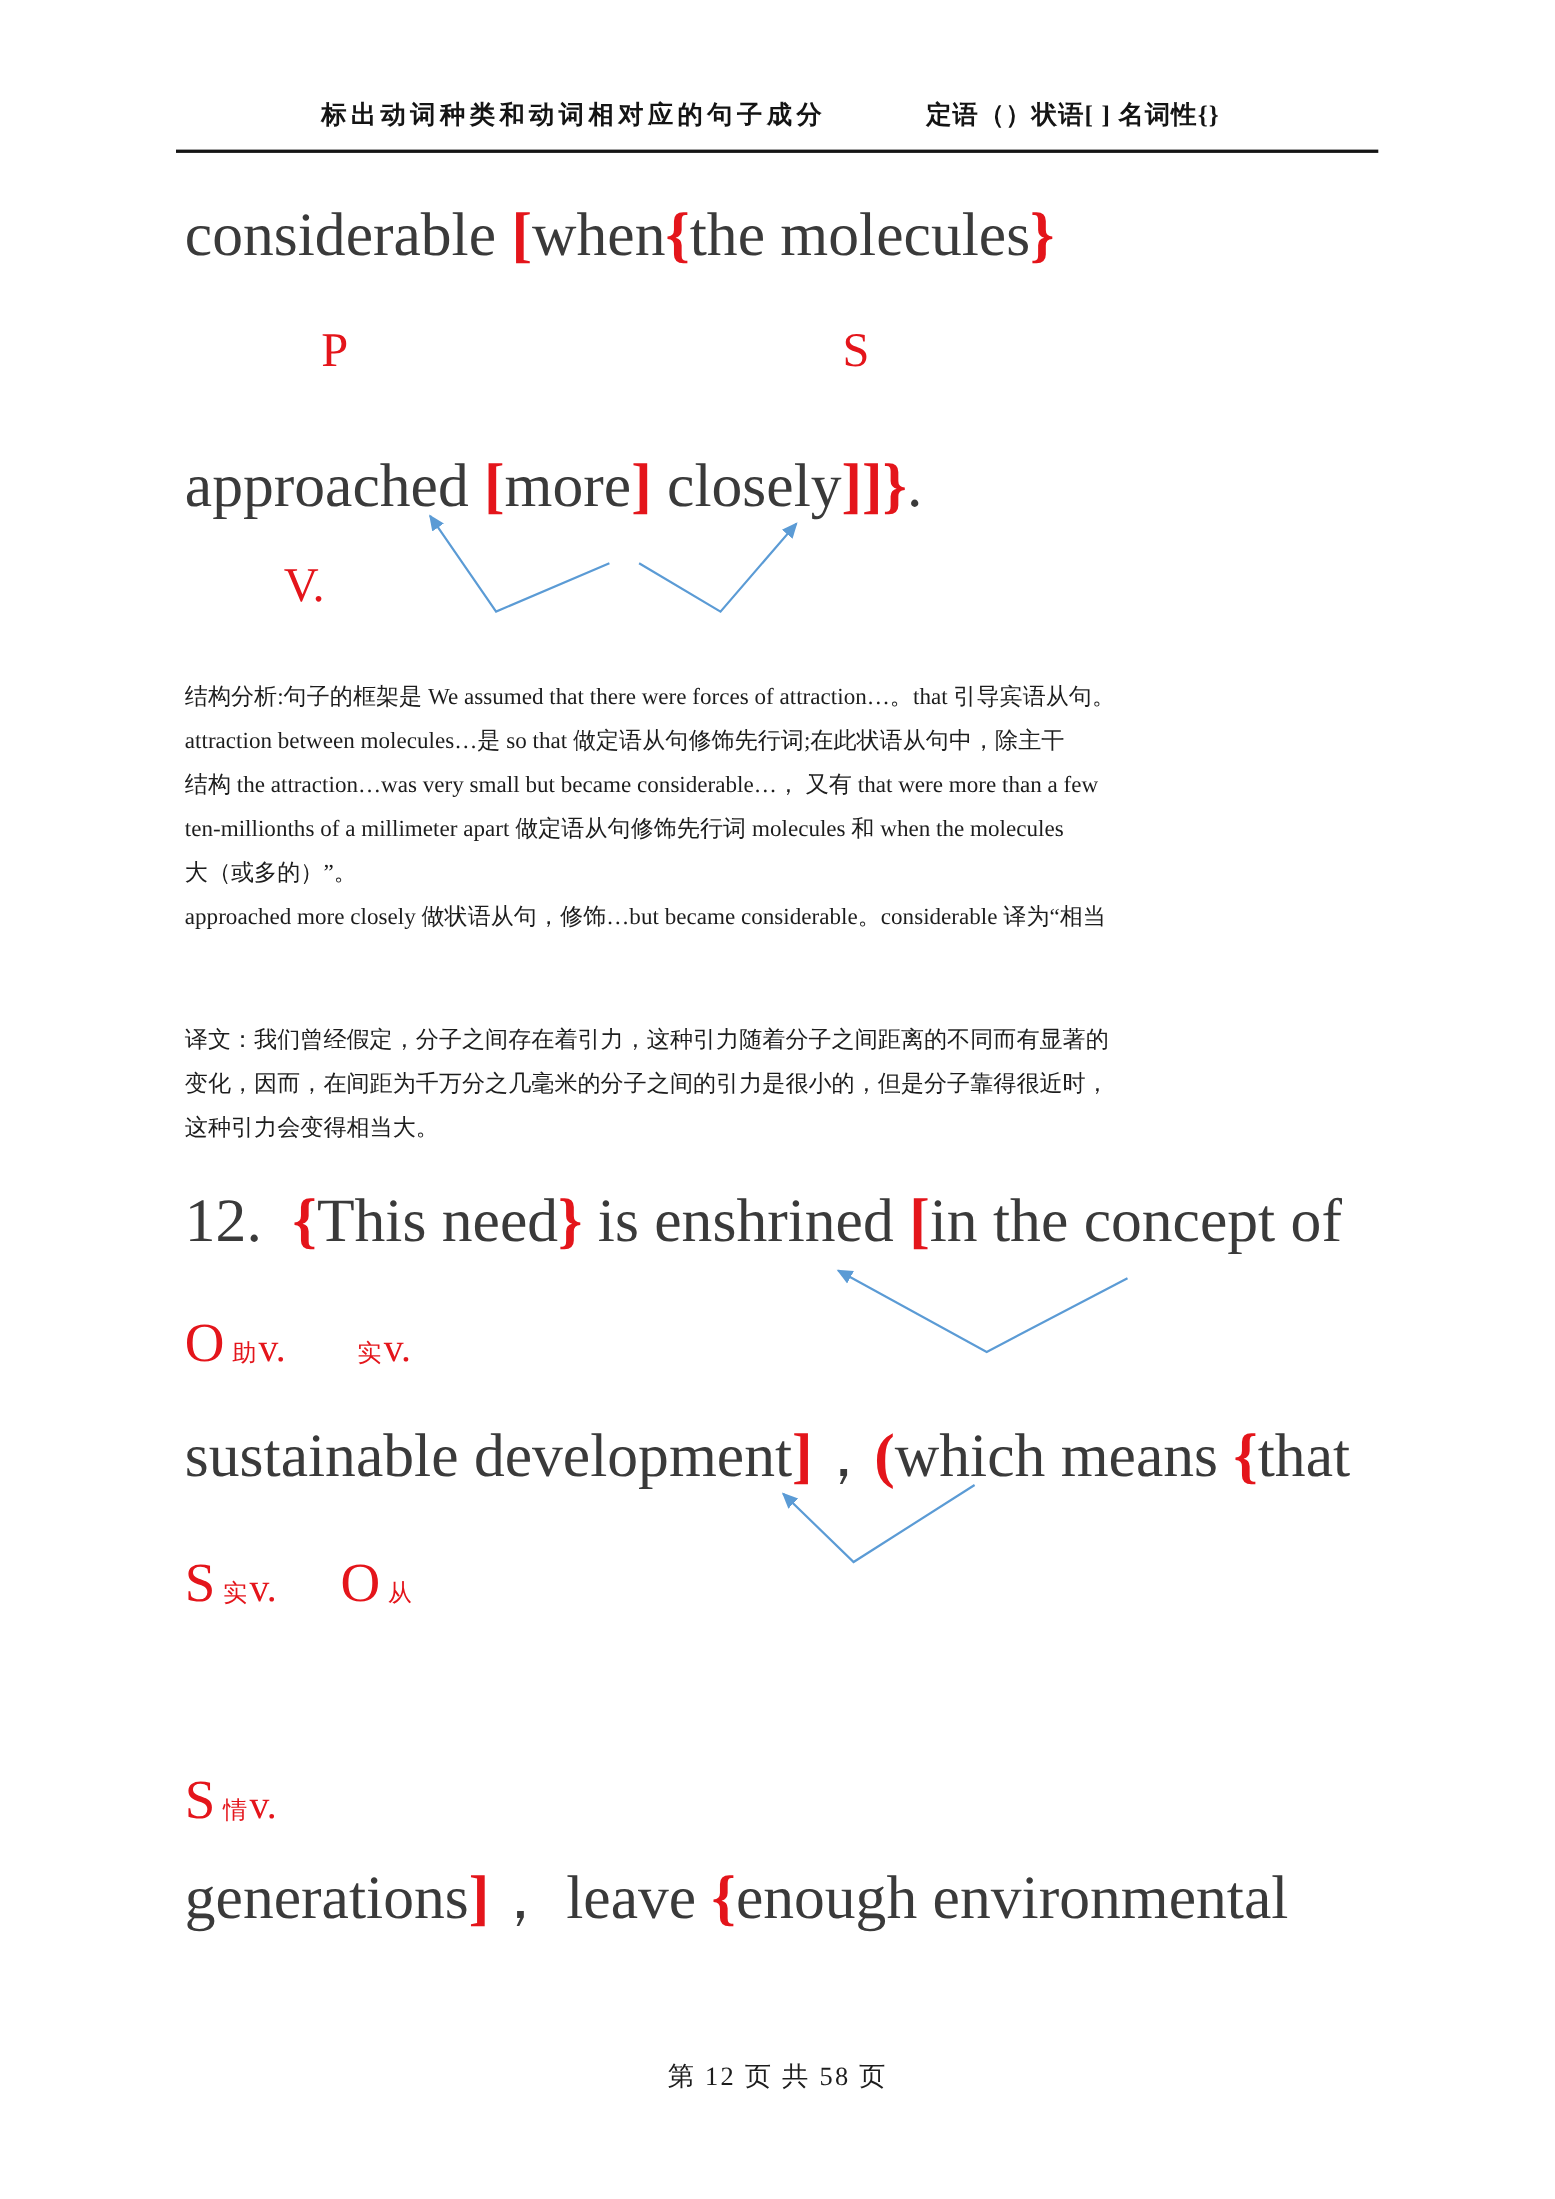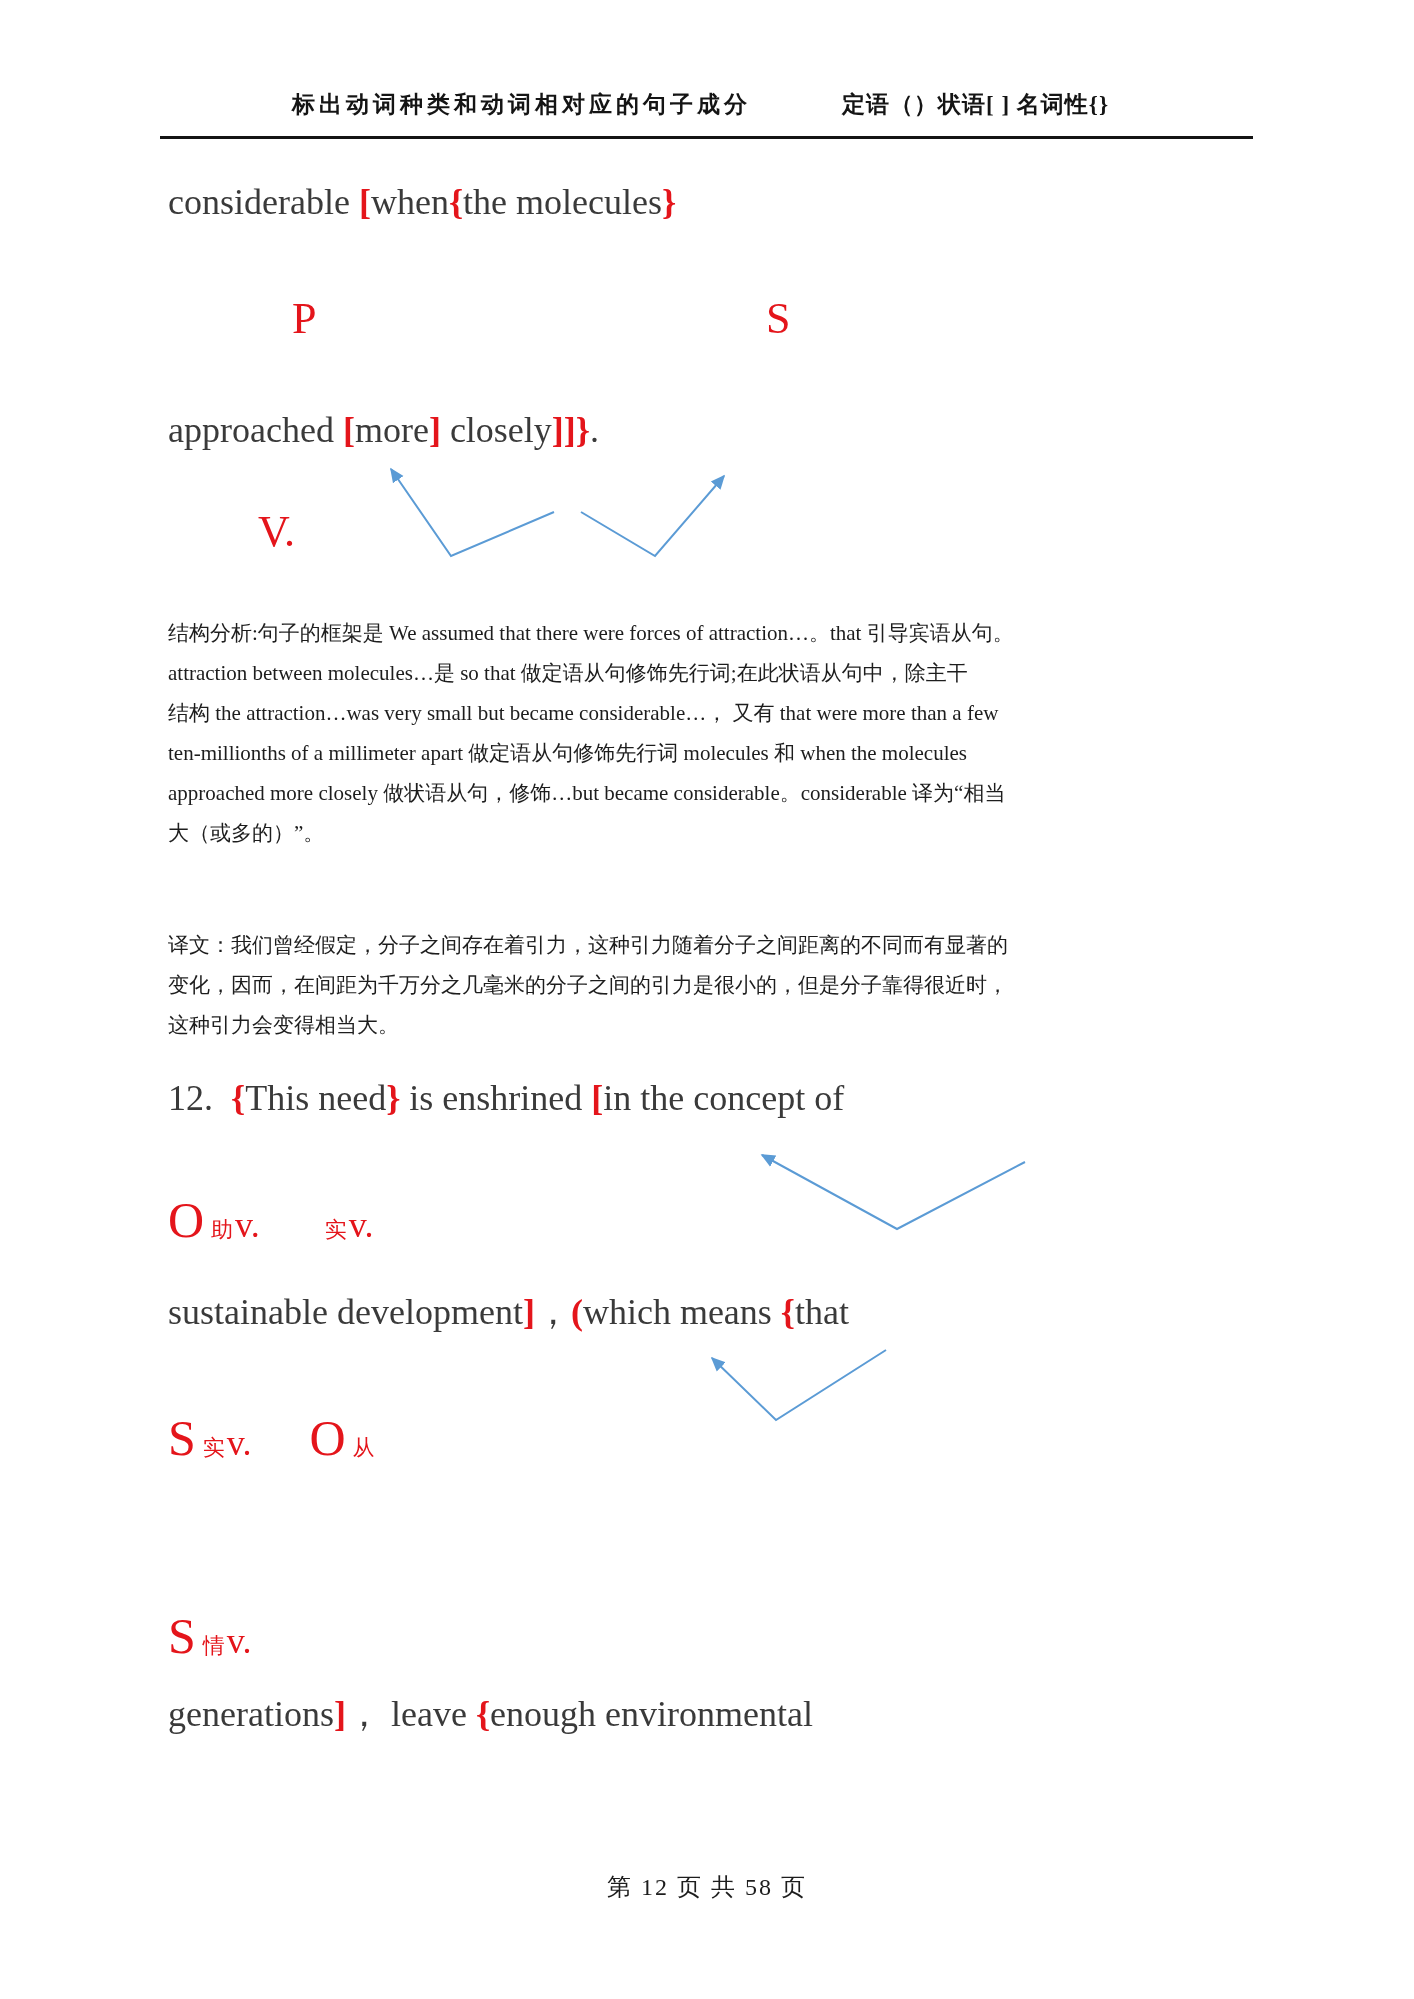--- a/index.html
+++ b/index.html
@@ -4,21 +4,21 @@
 <style>
   * { margin:0; padding:0; box-sizing:border-box; }
   html,body { background:#ffffff; }
   body { font-family:"Liberation Serif","DejaVu Serif",serif; }
   .page { position:relative; width:1414px; height:1999px; background:#ffffff; margin:5px auto; overflow:hidden; }
 
   .hdr-left  { position:absolute; top:84px;  left:292px; font-size:23px; font-weight:bold; letter-spacing:4px; color:var(--header-ink); white-space:pre; }
   .hdr-right { position:absolute; top:84px;  left:842px; font-size:23px; font-weight:bold; letter-spacing:1px; color:var(--header-ink); white-space:pre; }
   .rule      { position:absolute; top:131px; left:160px; width:1093px; height:3px; background:var(--header-ink); }
 
-  .bigline { position:absolute; left:168px; font-size:36px; line-height:1.2; color:var(--ink); white-space:pre; }
+  .bigline { position:absolute; left:168px; font-size:56px; line-height:1.2; color:var(--ink); white-space:pre; }
   .l1 { top:176px; }
   .l2 { top:404px; }
   .l3 { top:1072px; }
   .l4 { top:1286px; }
   .l5 { top:1494px; }
   .l6 { top:1688px; }
 
   .seg-dark { color:inherit; }
   .seg-red  { color:var(--red); font-weight:bold; }
 
@@ -72,22 +72,22 @@
     <polyline points="581,507 655,551 724,471" marker-end="url(#ah)"></polyline>
     <polyline points="762,1150 897,1224 1025,1157" marker-start="url(#ah)"></polyline>
     <polyline points="712,1353 776,1415 886,1345" marker-start="url(#ah)"></polyline>
   </svg>
 
   <div class="para para-1">
       <div class="para-line">结构分析:句子的框架是 We assumed that there were forces of attraction…。that 引导宾语从句。</div>
       <div class="para-line">attraction between molecules…是 so that 做定语从句修饰先行词;在此状语从句中，除主干</div>
       <div class="para-line">结构 the attraction…was very small but became considerable…， 又有 that were more than a few</div>
       <div class="para-line">ten-millionths of a millimeter apart 做定语从句修饰先行词 molecules 和 when the molecules</div>
+      <div class="para-line">大（或多的）”。</div>
       <div class="para-line">approached more closely 做状语从句，修饰…but became considerable。considerable 译为“相当</div>
-      <div class="para-line">大（或多的）”。</div>
     </div>
   <div class="para para-2">
       <div class="para-line">译文：我们曾经假定，分子之间存在着引力，这种引力随着分子之间距离的不同而有显著的</div>
       <div class="para-line">变化，因而，在间距为千万分之几毫米的分子之间的引力是很小的，但是分子靠得很近时，</div>
       <div class="para-line">这种引力会变得相当大。</div>
     </div>
 
   <div class="bigline l3"><span class="seg-dark">12.  </span><span class="seg-red">{</span><span class="seg-dark">This need</span><span class="seg-red">}</span><span class="seg-dark"> is enshrined </span><span class="seg-red">[</span><span class="seg-dark">in the concept of</span></div>
   <div class="marker m1"><span class="seg-mk-big">O</span><span class="seg-mk-cn">助</span><span class="seg-mk-v">v.</span><span class="seg-gap"></span><span class="seg-mk-cn">实</span><span class="seg-mk-v">v.</span></div>
   <div class="bigline l4"><span class="seg-dark">sustainable development</span><span class="seg-red">]</span><span class="seg-dark">，</span><span class="seg-red">(</span><span class="seg-dark">which means </span><span class="seg-red">{</span><span class="seg-dark">that</span></div>

